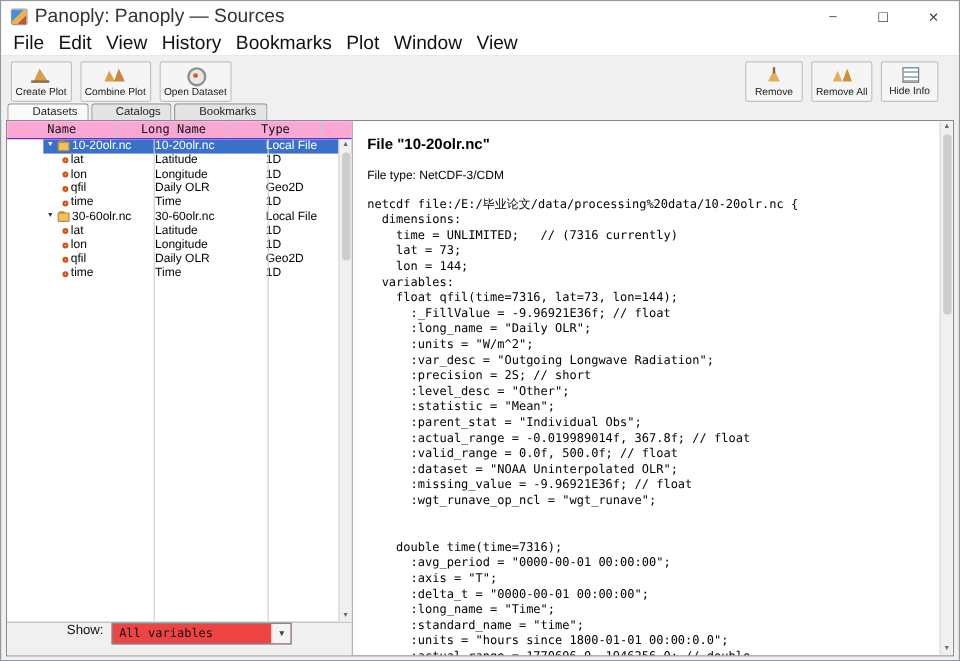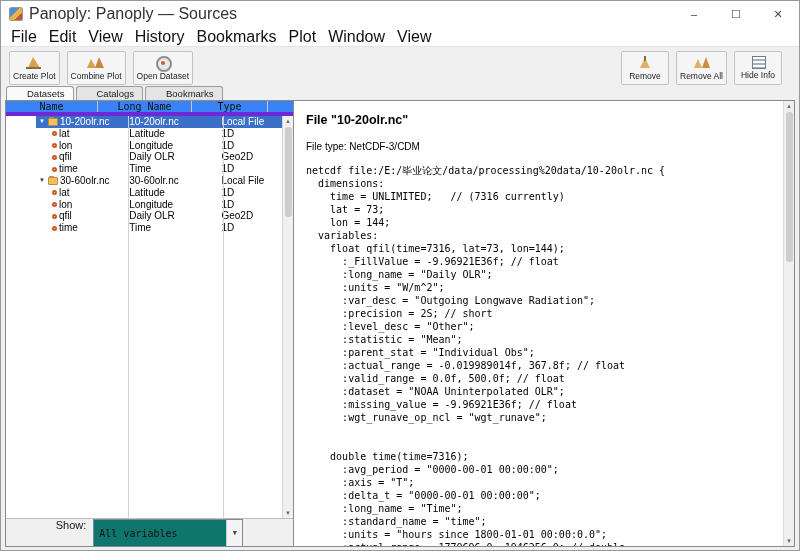--- a/index.html
+++ b/index.html
@@ -45,21 +45,21 @@
     repeating-linear-gradient(180deg,#fff 0 2px,#9fb6c8 2px 4px);width:14px;height:13px;margin-left:2px;}
   .tool-spacer{margin-left:auto;}
   
   .tabstrip{height:15px;background:#f0f0f0;display:flex;align-items:flex-end;padding-left:5px;}
   .tab{font-size:9.5px;color:#222;padding:1px 8px 1px 20px;background:#e4e4e4;border:1px solid #9a9a9a;
     border-bottom:none;border-radius:3px 3px 0 0;margin-right:2px;line-height:11px;}
   .tab.active{background:#fafafa;position:relative;z-index:3;}
   
   .main{height:447px;margin:0 4px;background:#ffffff;border:1px solid #8a8a8a;display:flex;position:relative;z-index:2;}
   .left-panel{width:288px;border-right:1px solid #8a8a8a;display:flex;flex-direction:column;position:relative;background:#fff;}
-  .grid-header{display:flex;height:15px;background:#3b82f6;border-bottom:4px solid #6d28d9;
+  .grid-header{display:flex;height:15px;background:#f9a8d4;border-bottom:1px solid #6d28d9;
     font-family:"DejaVu Sans Mono",monospace;font-size:10px;color:#111;}
   .gh-cell{display:flex;align-items:center;justify-content:center;border-right:1px solid #c8c8c8;height:100%;}
   .gh-name{width:92px;}.gh-long{width:94px;}.gh-type{width:76px;}.gh-sb{flex:1;border-right:none;}
   .grid-body{flex:1;position:relative;overflow:hidden;font-family:Liberation Sans, sans-serif;font-size:10px;color:#000;margin-left:30px;}
   .col-line{position:absolute;top:0;bottom:0;width:1px;background:#d2d2d2;z-index:2;}
   .row{display:flex;height:11.8px;line-height:11.8px;position:relative;z-index:1;}
   .row.selected{background:#3a70c8;color:#fff;}
   .cell{overflow:hidden;white-space:nowrap;display:flex;align-items:center;}
   .c-name{width:92px;padding-left:2px;gap:2px;}
   .c-long{width:94px;padding-left:3px;}
@@ -72,21 +72,21 @@
   .icon-var{width:5px;height:5px;border:2px solid #d2571e;border-radius:50%;background:#fff;flex:0 0 auto;}
   .table-scrollbar{position:absolute;right:0;top:15px;bottom:28px;width:11px;background:#f0f0f0;
     border-left:1px solid #d5d5d5;display:flex;flex-direction:column;align-items:center;z-index:4;}
   .sb-arrow{font-size:6px;color:#6a6a6a;line-height:10px;height:10px;}
   .sb-thumb{width:7px;background:#cdcdcd;border-radius:3px;}
   .sb-thumb.left-t{height:90px;margin-top:1px;}
   .sb-fill{flex:1;}
   
   .show-bar{height:28px;background:#f0f0f0;border-top:1px solid #bdbdbd;display:flex;align-items:flex-start;
     justify-content:center;gap:7px;font-size:11px;color:#111;}
-  .show-select{width:150px;height:28px;background:#0f766e;border:1px solid #7a8a99;font-size:10px;
+  .show-select{width:150px;height:18px;background:#ef4444;border:1px solid #7a8a99;font-size:10px;
     display:flex;align-items:center;padding-left:5px;position:relative;
     font-family:"DejaVu Sans Mono",monospace;}
   .combo-chevron{position:absolute;right:0;top:0;width:16px;height:100%;display:flex;align-items:center;
     justify-content:center;font-size:7px;color:#444;border-left:1px solid #d0d0d0;background:#f4f4f4;}
   
   .right-panel{flex:1;position:relative;background:#fff;overflow:hidden;}
   .info-content{position:absolute;left:12px;top:12px;right:16px;bottom:0;overflow:hidden;}
   .info-title{font-size:12.5px;font-weight:bold;color:#000;}
   .info-filetype{font-size:10px;color:#000;margin-top:14px;}
   .cdl{margin-top:12px;font-family:"DejaVu Sans Mono",monospace;font-size:10px;line-height:13px;

